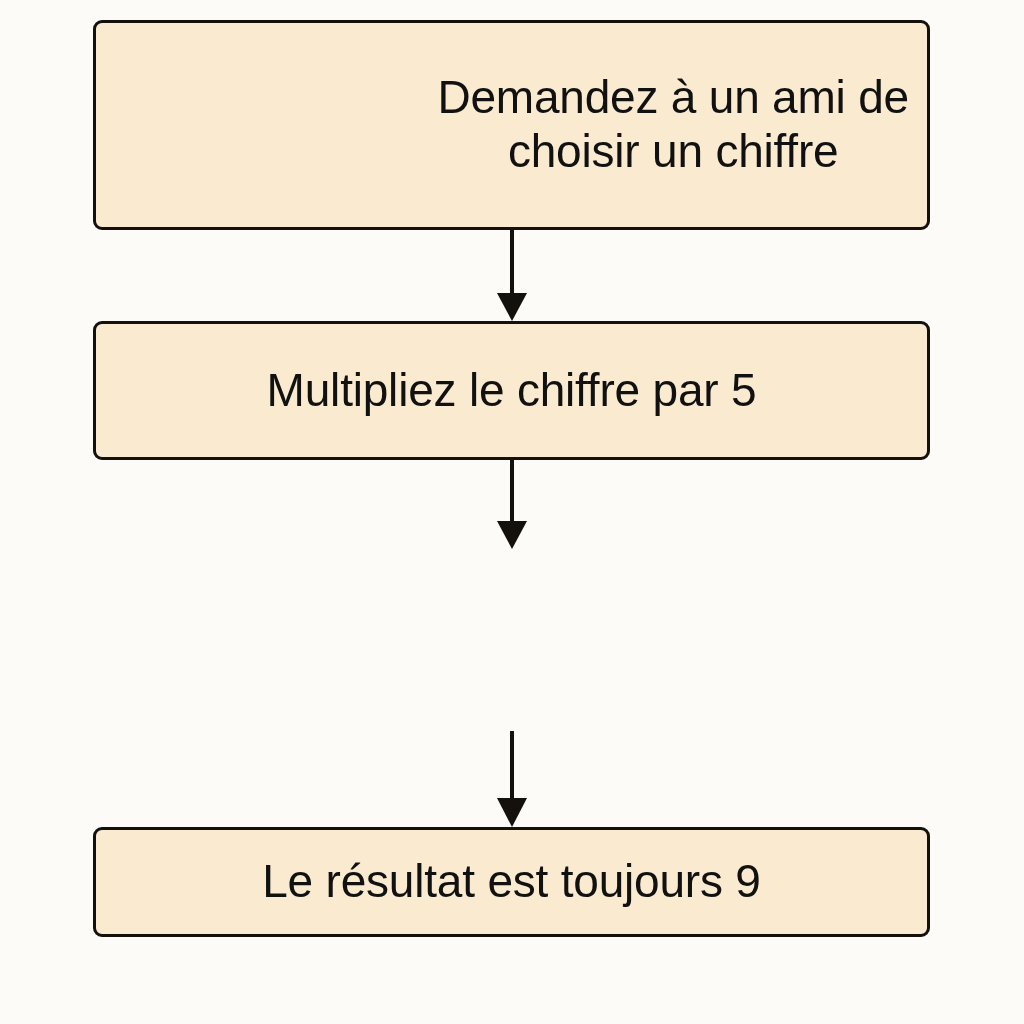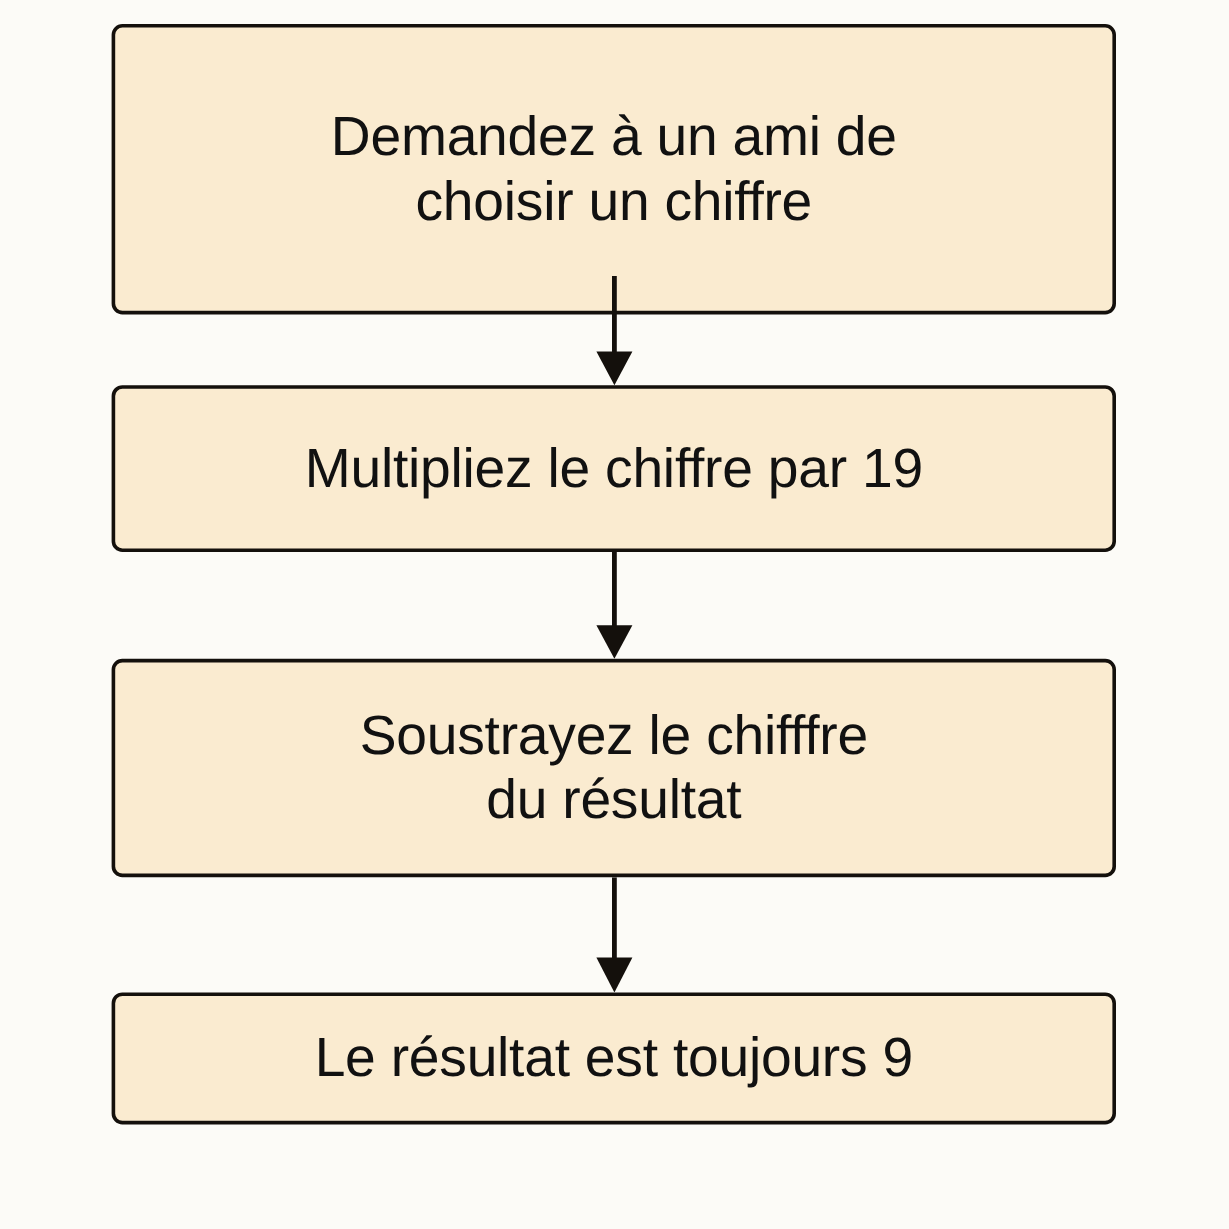--- a/index.html
+++ b/index.html
@@ -38,21 +38,21 @@
     color: #111111;
     font-size: 46px;
     line-height: 1.17;
     letter-spacing: -0.2px;
     font-weight: 400;
     padding: 0 18px;
     white-space: pre-line;
   }
 
   
-  #node-0 { top: 20px;  height: 242px; }
+  #node-0 { top: 20px;  height: 210px; justify-content: flex-end; }
   #node-1 { top: 321px; height: 139px; }
   #node-2 { top: 549px; height: 182px; }
   #node-3 { top: 827px; height: 110px; }
 
   .connector {
     position: absolute;
     left: 0;
     width: 1024px;
     pointer-events: none;
   }
@@ -77,34 +77,30 @@
   </div>
 
   <div class="connector" id="conn-0">
     <svg viewBox="0 0 1024 91" preserveAspectRatio="none" aria-hidden="true">
       <line x1="512" y1="0" x2="512" y2="66" stroke="#14100c" stroke-width="4"></line>
       <polygon points="497,63 527,63 512,91" fill="#14100c"></polygon>
     </svg>
   </div>
 
   <div class="node" id="node-1">
-    <span class="node-label">Multipliez le chiffre par 19</span>
+    <span class="node-label">Multipliez le chiffre par 5</span>
   </div>
 
   <div class="connector" id="conn-1">
     <svg viewBox="0 0 1024 89" preserveAspectRatio="none" aria-hidden="true">
       <line x1="512" y1="0" x2="512" y2="64" stroke="#14100c" stroke-width="4"></line>
       <polygon points="497,61 527,61 512,89" fill="#14100c"></polygon>
     </svg>
   </div>
 
-  <div class="node" id="node-2">
-    <span class="node-label">Soustrayez le chifffre
-du résultat</span>
-  </div>
 
   <div class="connector" id="conn-2">
     <svg viewBox="0 0 1024 96" preserveAspectRatio="none" aria-hidden="true">
       <line x1="512" y1="0" x2="512" y2="70" stroke="#14100c" stroke-width="4"></line>
       <polygon points="497,67 527,67 512,96" fill="#14100c"></polygon>
     </svg>
   </div>
 
   <div class="node" id="node-3">
     <span class="node-label">Le résultat est toujours 9</span>

